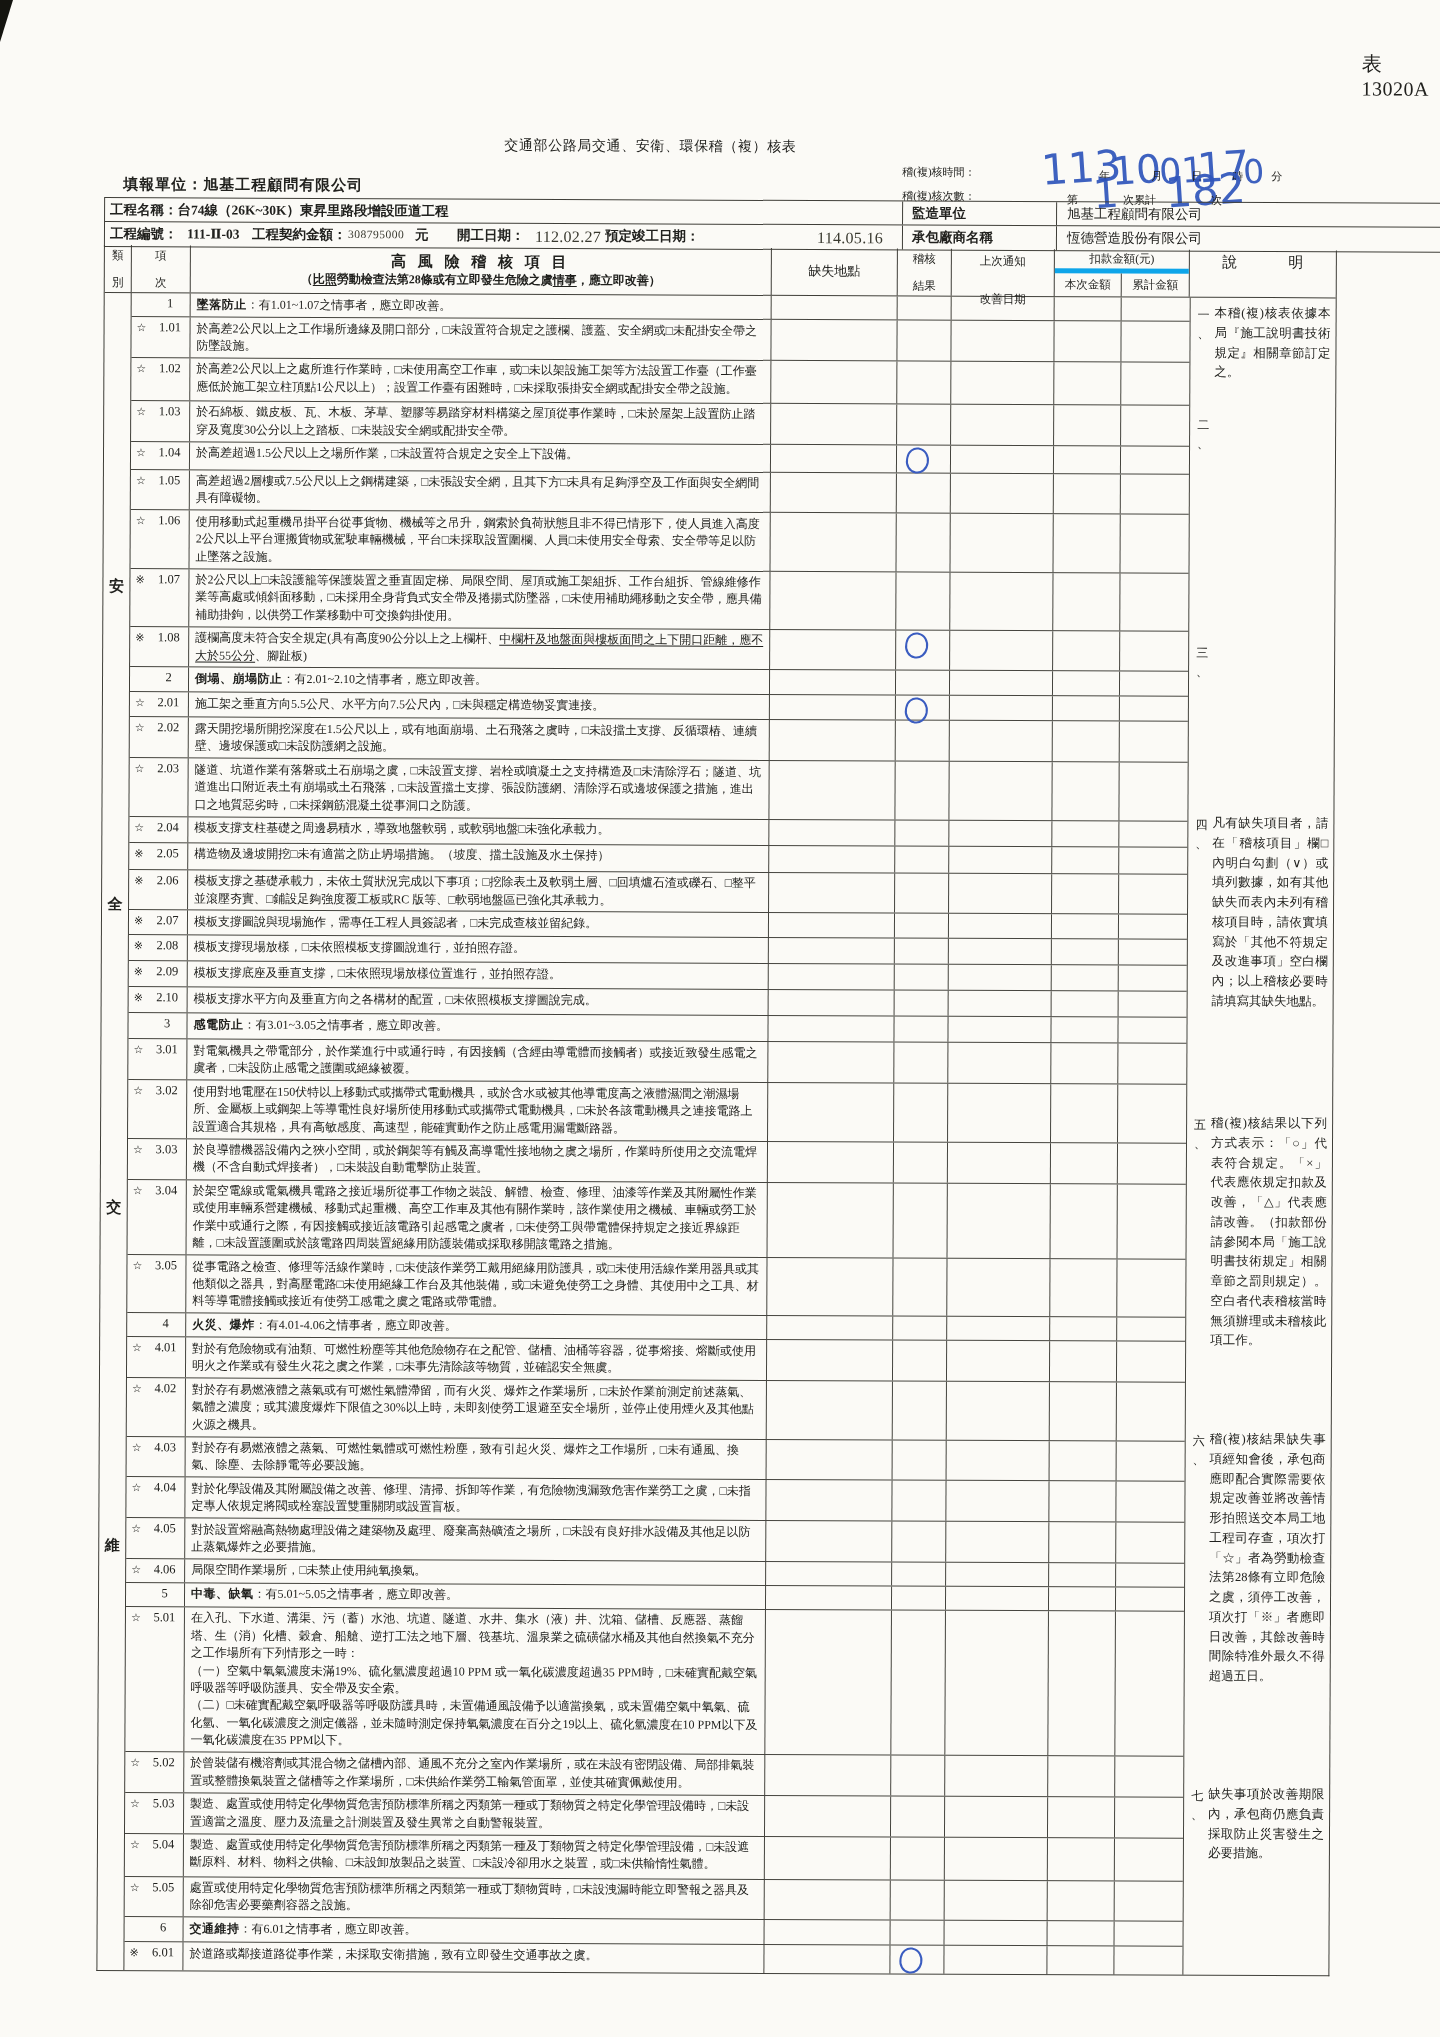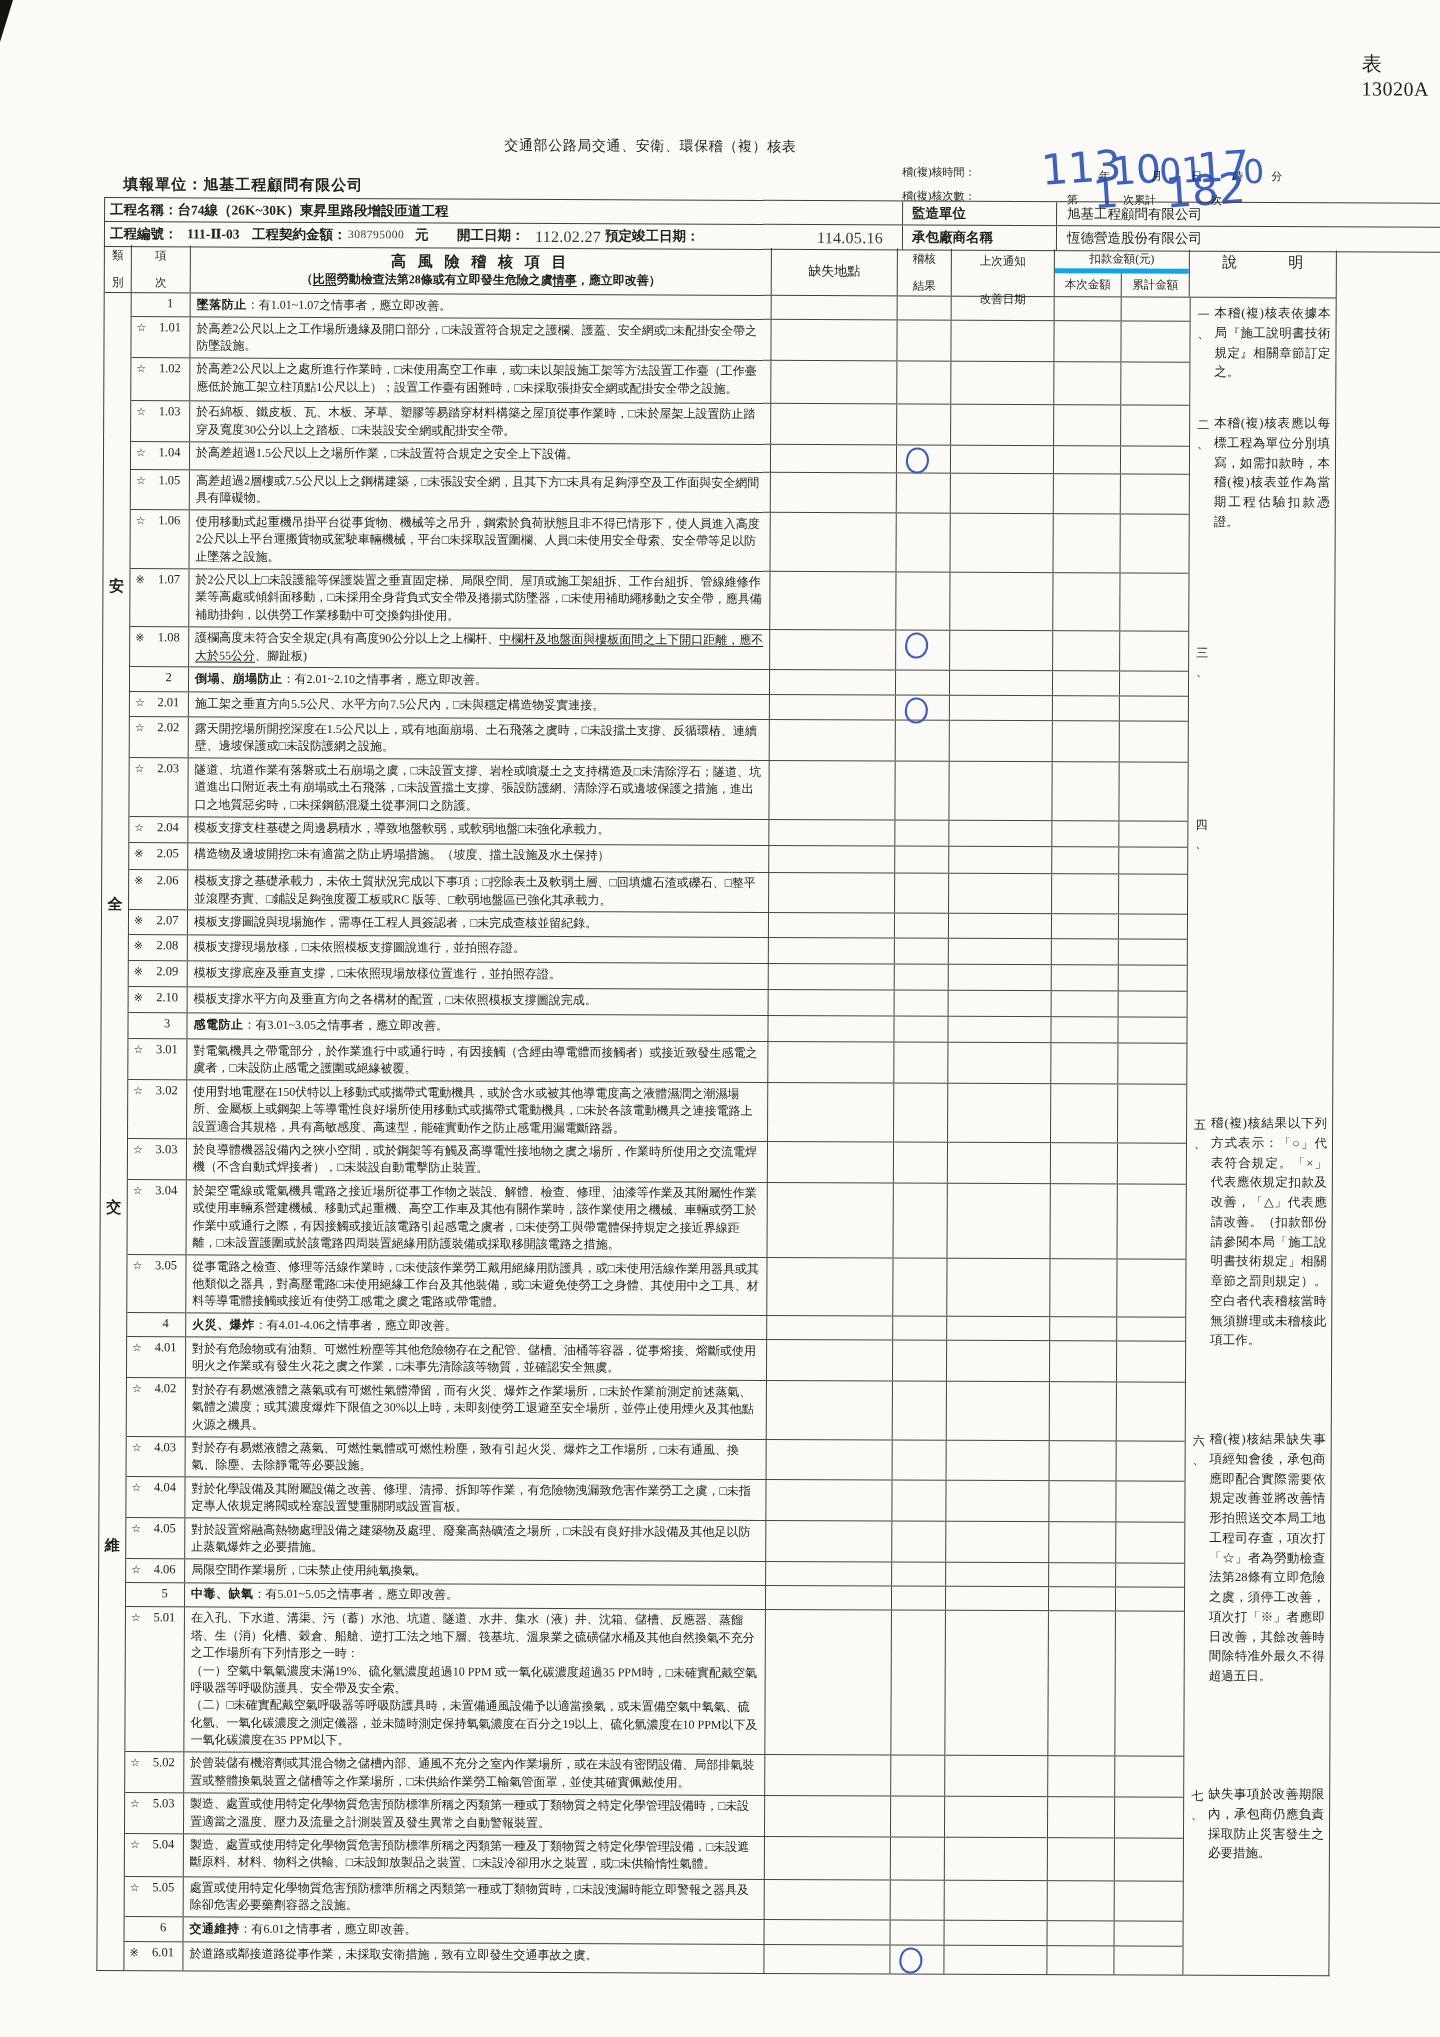--- a/index.html
+++ b/index.html
@@ -671,33 +671,33 @@
                 <span>一</span>
                 <span>、</span>
               </span>
               <span class="nt">本稽(複)核表依據本局『施工說明書技術規定』相關章節訂定之。</span>
             </div>
             <div class="note" style="top: 116px;">
               <span class="nm">
                 <span>二</span>
                 <span>、</span>
               </span>
-              <span class="nt">本稽(複)核表應以每標工程為單位分別填寫，如需扣款時，本稽(複)核表並作為當期工程估驗扣款憑證。</span>
             </div>
             <div class="note" style="top: 344px;">
               <span class="nm">
                 <span>三</span>
                 <span>、</span>
               </span>
             </div>
             <div class="note" style="top: 516px;">
               <span class="nm">
                 <span>四</span>
                 <span>、</span>
               </span>
+              <span class="nt">凡有缺失項目者，請在「稽核項目」欄□內明白勾劃（∨）或填列數據，如有其他缺失而表內未列有稽核項目時，請依實填寫於「其他不符規定及改進事項」空白欄內；以上稽核必要時請填寫其缺失地點。</span>
             </div>
             <div class="note" style="top: 816px;">
               <span class="nm">
                 <span>五</span>
                 <span>、</span>
               </span>
               <span class="nt">稽(複)核結果以下列方式表示：「○」代表符合規定。「×」代表應依規定扣款及改善，「△」代表應請改善。（扣款部份請參閱本局「施工說明書技術規定」相關章節之罰則規定）。空白者代表稽核當時無須辦理或未稽核此項工作。</span>
             </div>
             <div class="note" style="top: 1132px;">
               <span class="nm">

